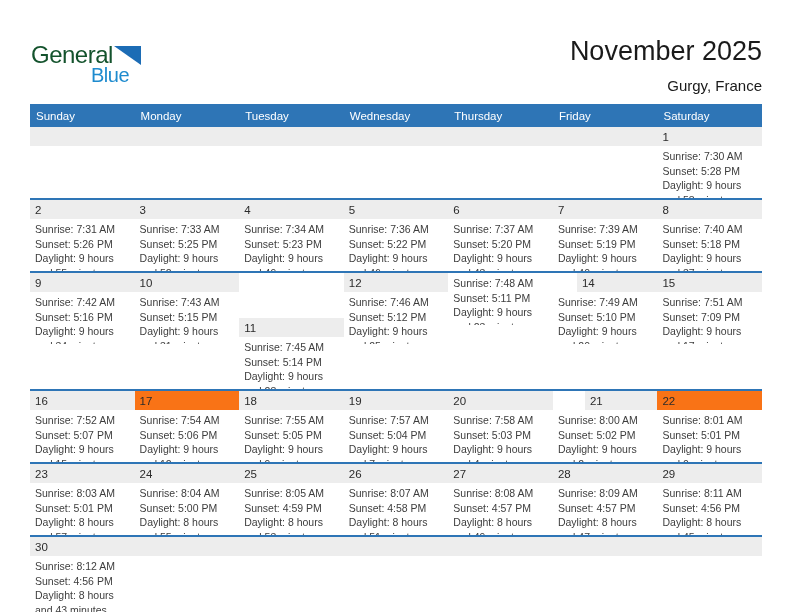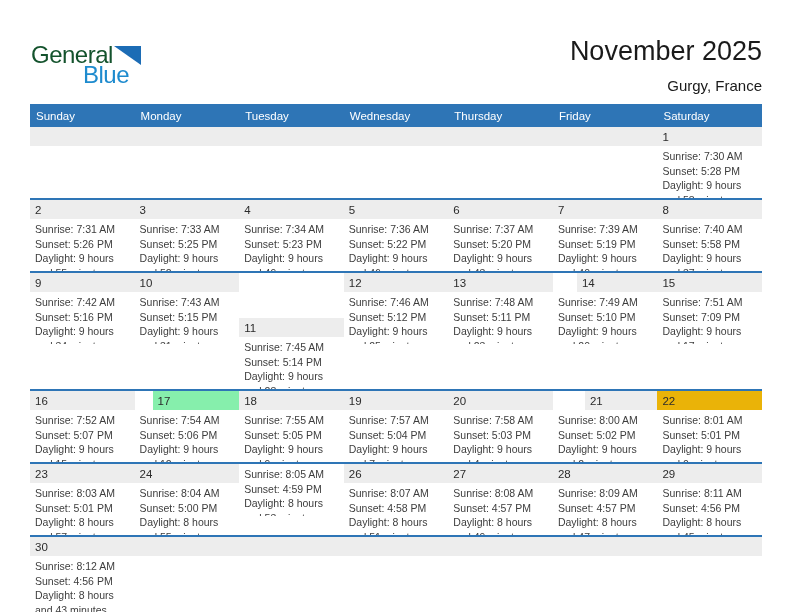--- a/index.html
+++ b/index.html
@@ -12,21 +12,21 @@
   }
   
   .logo { position:absolute; left:31px; top:43px; width:110px; }
   .logo-row1 { display:flex; align-items:flex-start; }
   .logo-general {
     font-size:24px; font-weight:400; color:#14532d;
     letter-spacing:-0.5px; line-height:24px;
   }
   .logo-triangle { margin-left:1px; margin-top:2px; }
   .logo-blue {
-    font-size:24px; font-weight:500; color:#1e8bce;
+    font-size:20px; font-weight:500; color:#1e8bce;
     letter-spacing:-0.5px; line-height:20px;
     text-align:right; padding-right:12px; margin-top:-2px;
   }
   
   .cal-title {
     position:absolute; top:36px; right:30px;
     font-size:27px; color:#1a1a1a; font-weight:400;
   }
   .cal-subtitle {
     position:absolute; top:77px; right:30px;
@@ -172,21 +172,21 @@
             <div>Sunrise: 7:39 AM</div>
             <div>Sunset: 5:19 PM</div>
             <div>Daylight: 9 hours</div>
             <div>and 40 minutes.</div>
           </div>
         </div>
         <div class="day-cell">
           <div class="band" style="background: rgb(237, 237, 237);"><span class="day-num">8</span></div>
           <div class="details">
             <div>Sunrise: 7:40 AM</div>
-            <div>Sunset: 5:58 PM</div>
+            <div>Sunset: 5:18 PM</div>
             <div>Daylight: 9 hours</div>
             <div>and 37 minutes.</div>
           </div>
         </div>
       </div>
       <div class="week-row has-sep" style="border-bottom-color: rgb(46, 117, 182);">
         <div class="day-cell">
           <div class="band" style="background: rgb(237, 237, 237);"><span class="day-num">9</span></div>
           <div class="details">
             <div>Sunrise: 7:42 AM</div>
@@ -216,21 +216,20 @@
         <div class="day-cell">
           <div class="band" style="background: rgb(237, 237, 237);"><span class="day-num">12</span></div>
           <div class="details">
             <div>Sunrise: 7:46 AM</div>
             <div>Sunset: 5:12 PM</div>
             <div>Daylight: 9 hours</div>
             <div>and 25 minutes.</div>
           </div>
         </div>
         <div class="day-cell">
-          <div class="band" style="background: rgb(237, 237, 237);"><span class="day-num">13</span></div>
           <div class="details">
             <div>Sunrise: 7:48 AM</div>
             <div>Sunset: 5:11 PM</div>
             <div>Daylight: 9 hours</div>
             <div>and 23 minutes.</div>
           </div>
         </div>
         <div class="day-cell">
           <div class="band" style="background: rgb(237, 237, 237); margin-left: 24px;"><span class="day-num">14</span></div>
           <div class="details">
@@ -254,21 +253,21 @@
         <div class="day-cell">
           <div class="band" style="background: rgb(237, 237, 237);"><span class="day-num">16</span></div>
           <div class="details">
             <div>Sunrise: 7:52 AM</div>
             <div>Sunset: 5:07 PM</div>
             <div>Daylight: 9 hours</div>
             <div>and 15 minutes.</div>
           </div>
         </div>
         <div class="day-cell">
-          <div class="band" style="background: #86efac; margin-left: 18px;"><span class="day-num">17</span></div>
+          <div class="band" style="background: #f97316;"><span class="day-num">17</span></div>
           <div class="details">
             <div>Sunrise: 7:54 AM</div>
             <div>Sunset: 5:06 PM</div>
             <div>Daylight: 9 hours</div>
             <div>and 12 minutes.</div>
           </div>
         </div>
         <div class="day-cell">
           <div class="band" style="background: rgb(237, 237, 237);"><span class="day-num">18</span></div>
           <div class="details">
@@ -299,21 +298,21 @@
         <div class="day-cell">
           <div class="band" style="background: rgb(237, 237, 237); margin-left: 32px;"><span class="day-num">21</span></div>
           <div class="details">
             <div>Sunrise: 8:00 AM</div>
             <div>Sunset: 5:02 PM</div>
             <div>Daylight: 9 hours</div>
             <div>and 2 minutes.</div>
           </div>
         </div>
         <div class="day-cell">
-          <div class="band" style="background: #eab308;"><span class="day-num">22</span></div>
+          <div class="band" style="background: #f97316;"><span class="day-num">22</span></div>
           <div class="details">
             <div>Sunrise: 8:01 AM</div>
             <div>Sunset: 5:01 PM</div>
             <div>Daylight: 9 hours</div>
             <div>and 0 minutes.</div>
           </div>
         </div>
       </div>
       <div class="week-row has-sep" style="border-bottom-color: rgb(46, 117, 182);">
         <div class="day-cell">
@@ -328,20 +327,21 @@
         <div class="day-cell">
           <div class="band" style="background: rgb(237, 237, 237);"><span class="day-num">24</span></div>
           <div class="details">
             <div>Sunrise: 8:04 AM</div>
             <div>Sunset: 5:00 PM</div>
             <div>Daylight: 8 hours</div>
             <div>and 55 minutes.</div>
           </div>
         </div>
         <div class="day-cell">
+          <div class="band" style="background: rgb(237, 237, 237);"><span class="day-num">25</span></div>
           <div class="details">
             <div>Sunrise: 8:05 AM</div>
             <div>Sunset: 4:59 PM</div>
             <div>Daylight: 8 hours</div>
             <div>and 53 minutes.</div>
           </div>
         </div>
         <div class="day-cell">
           <div class="band" style="background: rgb(237, 237, 237);"><span class="day-num">26</span></div>
           <div class="details">

